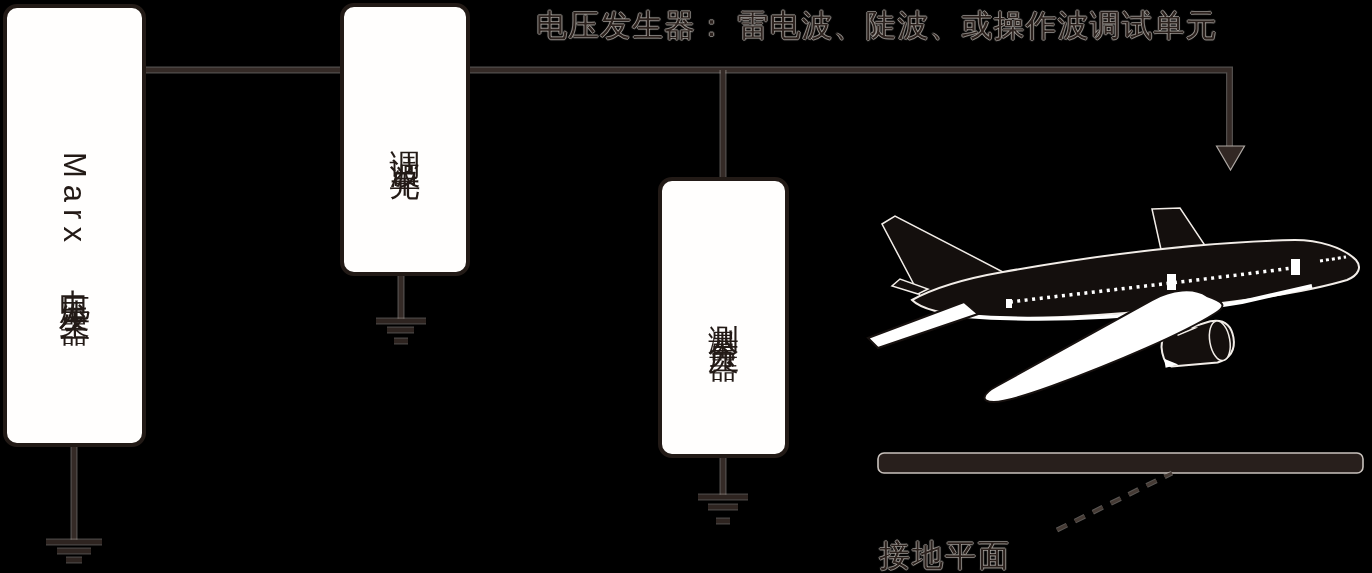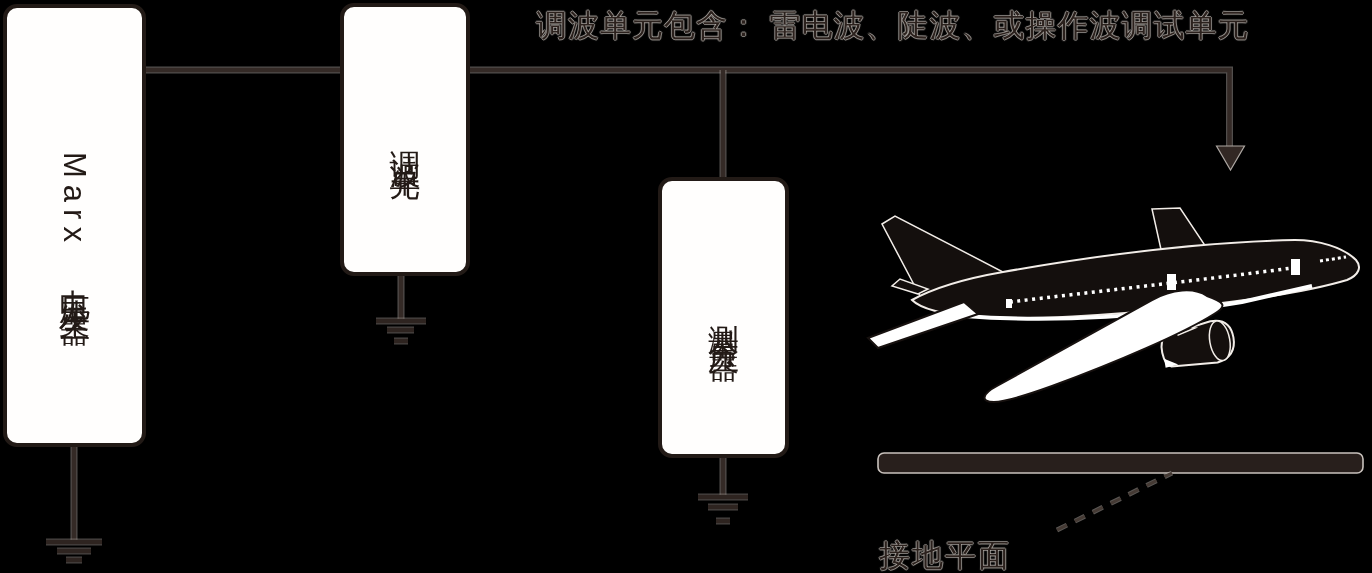--- a/index.html
+++ b/index.html
@@ -109,21 +109,21 @@
   </div>
 
   <div class="box box-wave">
     <span class="vtext">调波单元</span>
   </div>
 
   <div class="box box-divider">
     <span class="vtext">测量分压器</span>
   </div>
 
-  <div class="outline-text top-note">调波单元包含： 雷电波、陡波、或操作波调试单元</div>
+  <div class="outline-text top-note">电压发生器： 雷电波、陡波、或操作波调试单元</div>
 
   <div class="outline-text gp-label">接地平面</div>
 
   <svg class="plane" width="505" height="235" viewBox="0 0 505 235">
 
     <path class="pl-dark-thin" d="M20 34 L33 26 L141 82 L112 98 L58 106 Z"></path>
 
     <path class="pl-dark-thin" d="M56 104 L30 96 L38 89 L66 99 Z"></path>
 
     <path class="pl-dark-thin" d="M290 19 L318 18 L350 66 L300 64 Z"></path>

